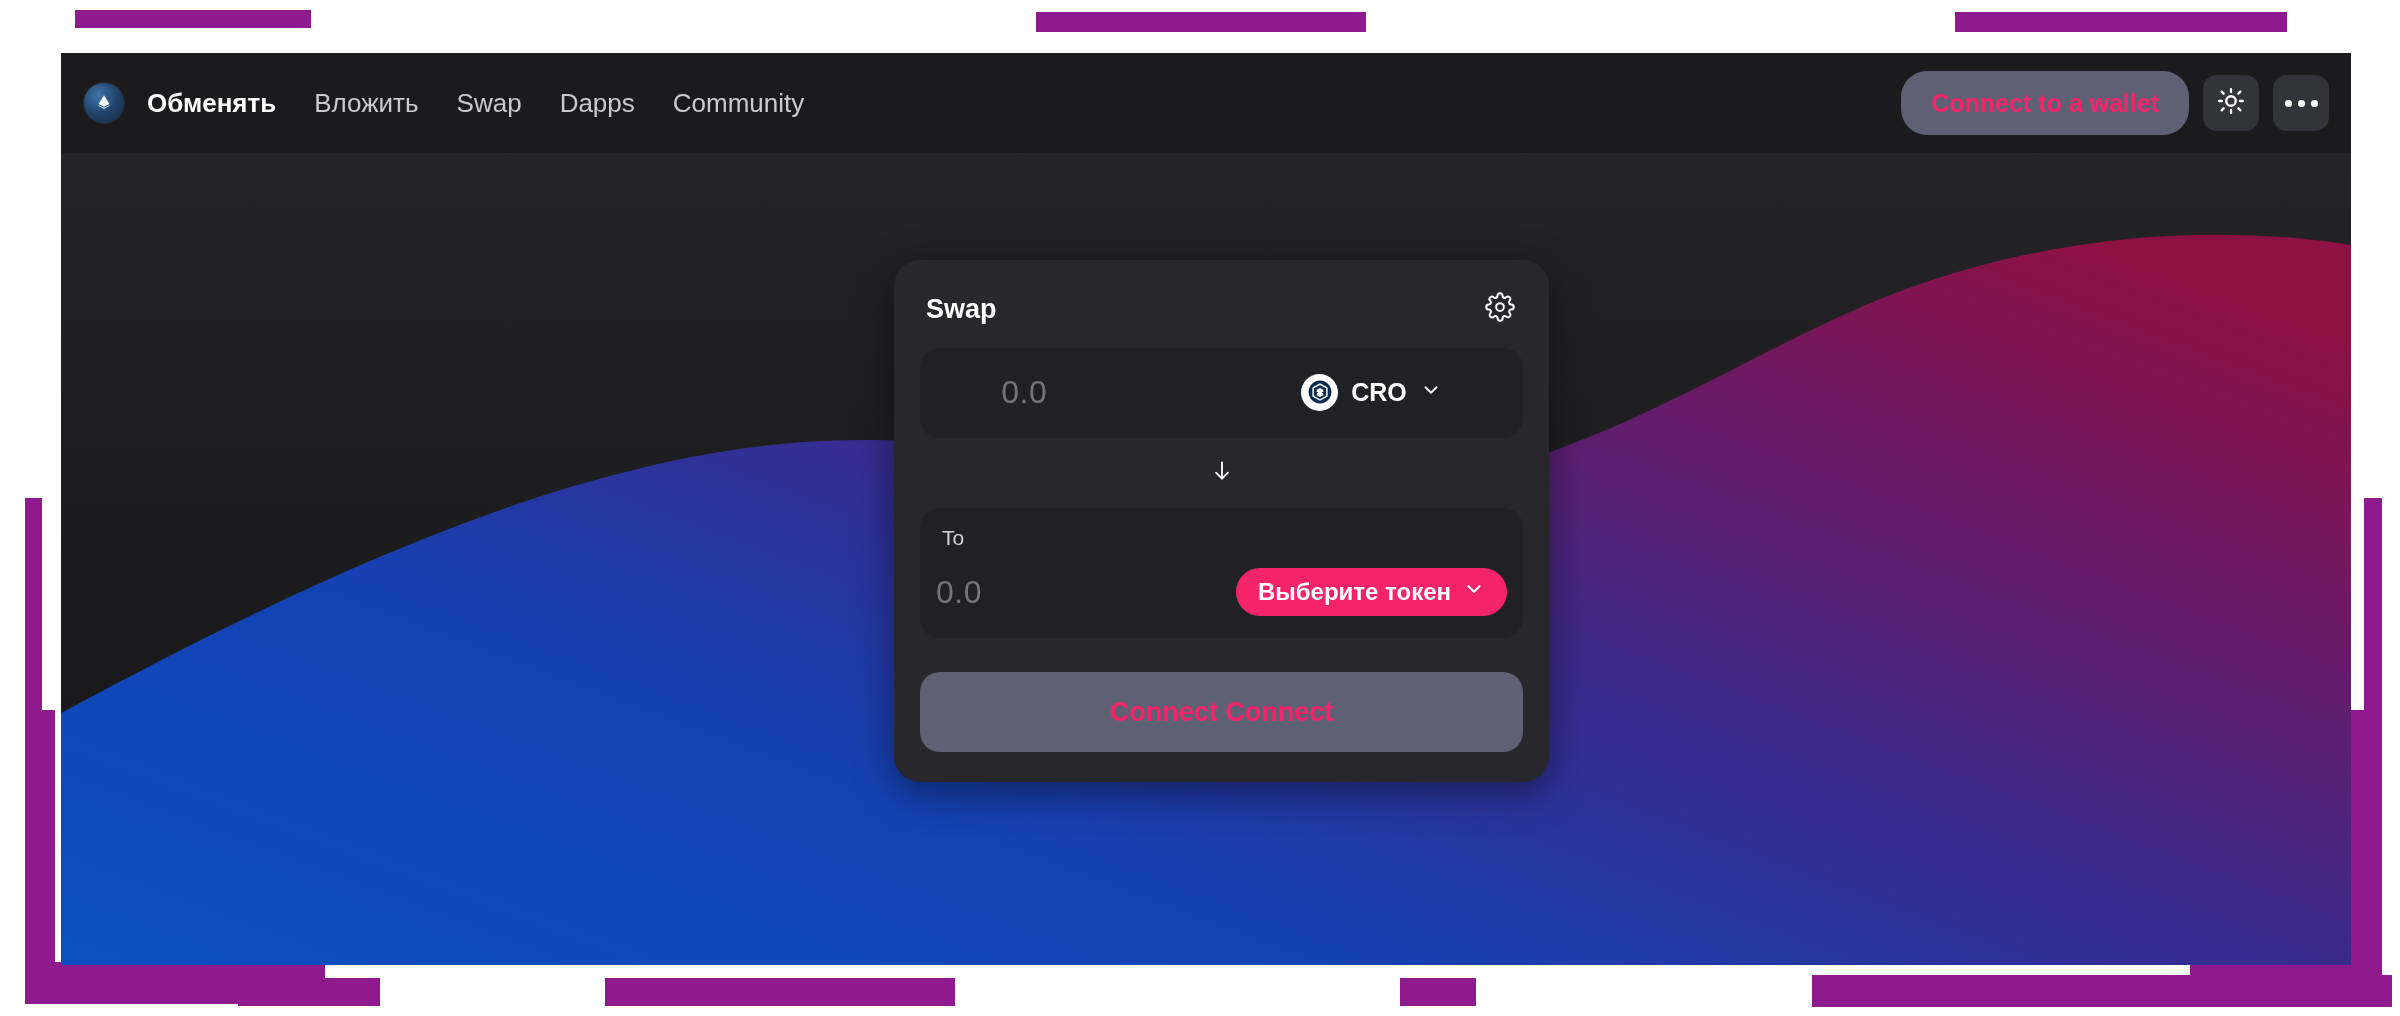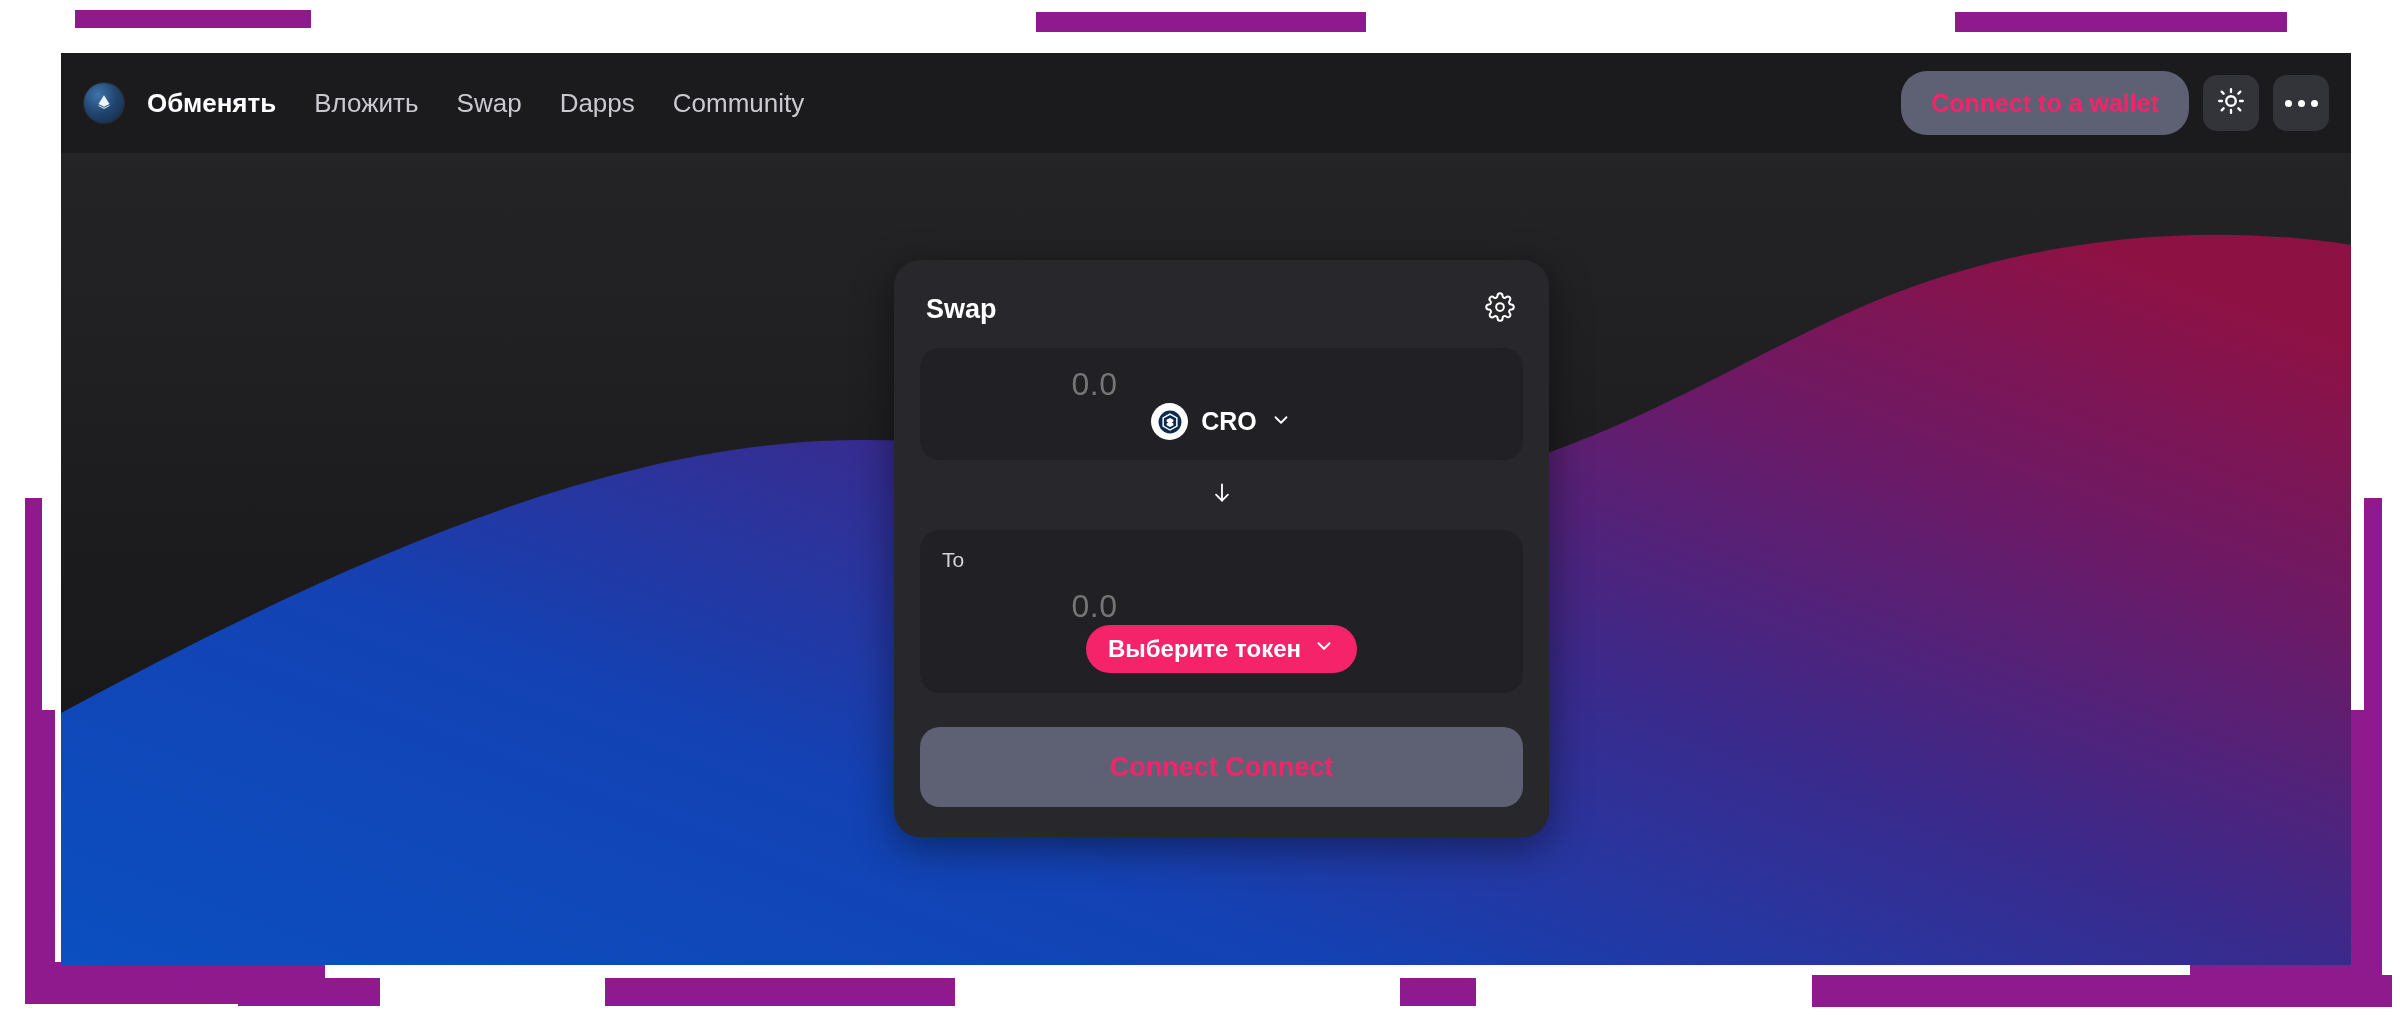--- a/index.html
+++ b/index.html
@@ -185,21 +185,20 @@
   .panel-label {
     color: #d2d2d8;
     font-size: 21px;
     margin-bottom: 16px;
   }
   .panel-row {
     display: flex;
     align-items: center;
     justify-content: center;
     min-height: 52px;
-    flex-direction: column;
   }
   .amount {
     color: #6f6f78;
     font-size: 32px;
     letter-spacing: 0.5px;
     background: transparent;
     border: none;
     outline: none;
     font-family: "Liberation Sans", sans-serif;
     width: 300px;

